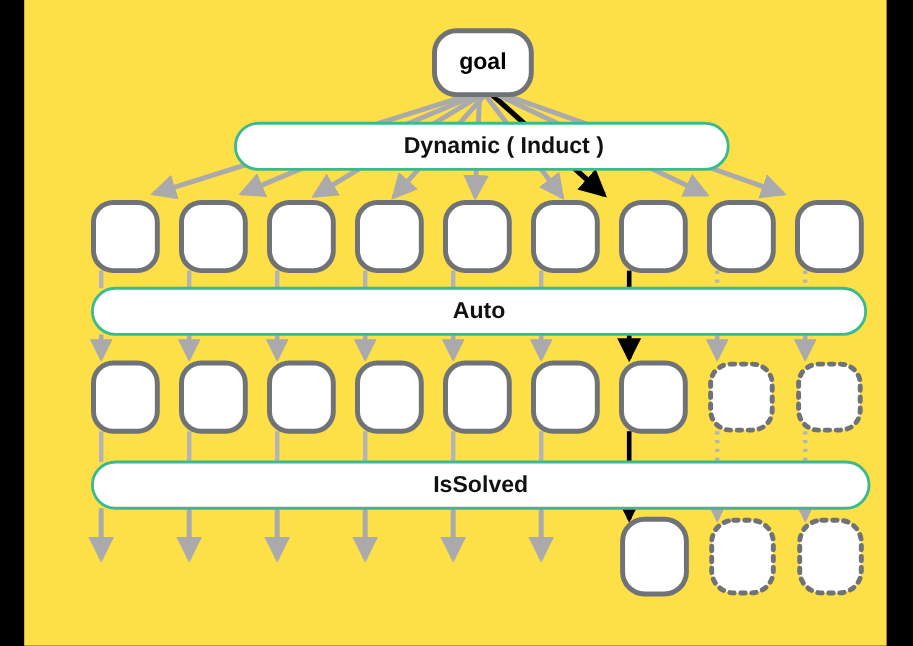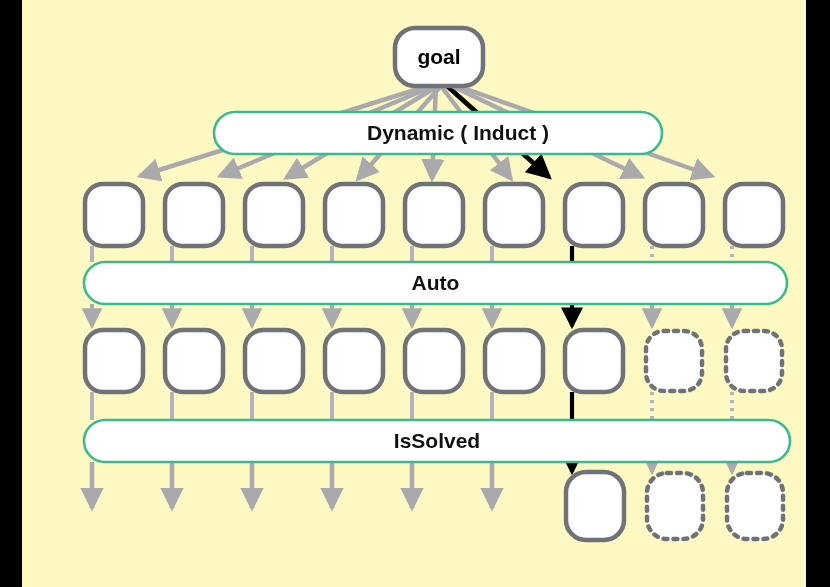--- a/index.html
+++ b/index.html
@@ -18,21 +18,21 @@
     width: 830px;
     height: 587px;
     background: #000000;
   }
   #canvas {
     position: absolute;
     left: 22px;
     top: 0px;
     width: 784px;
     height: 587px;
-    background: #fef9c3;
+    background: #fde047;
   }
   #svg-layer {
     position: absolute;
     left: 0;
     top: 0;
     width: 784px;
     height: 587px;
   }
   .bar-label {
     position: absolute;

